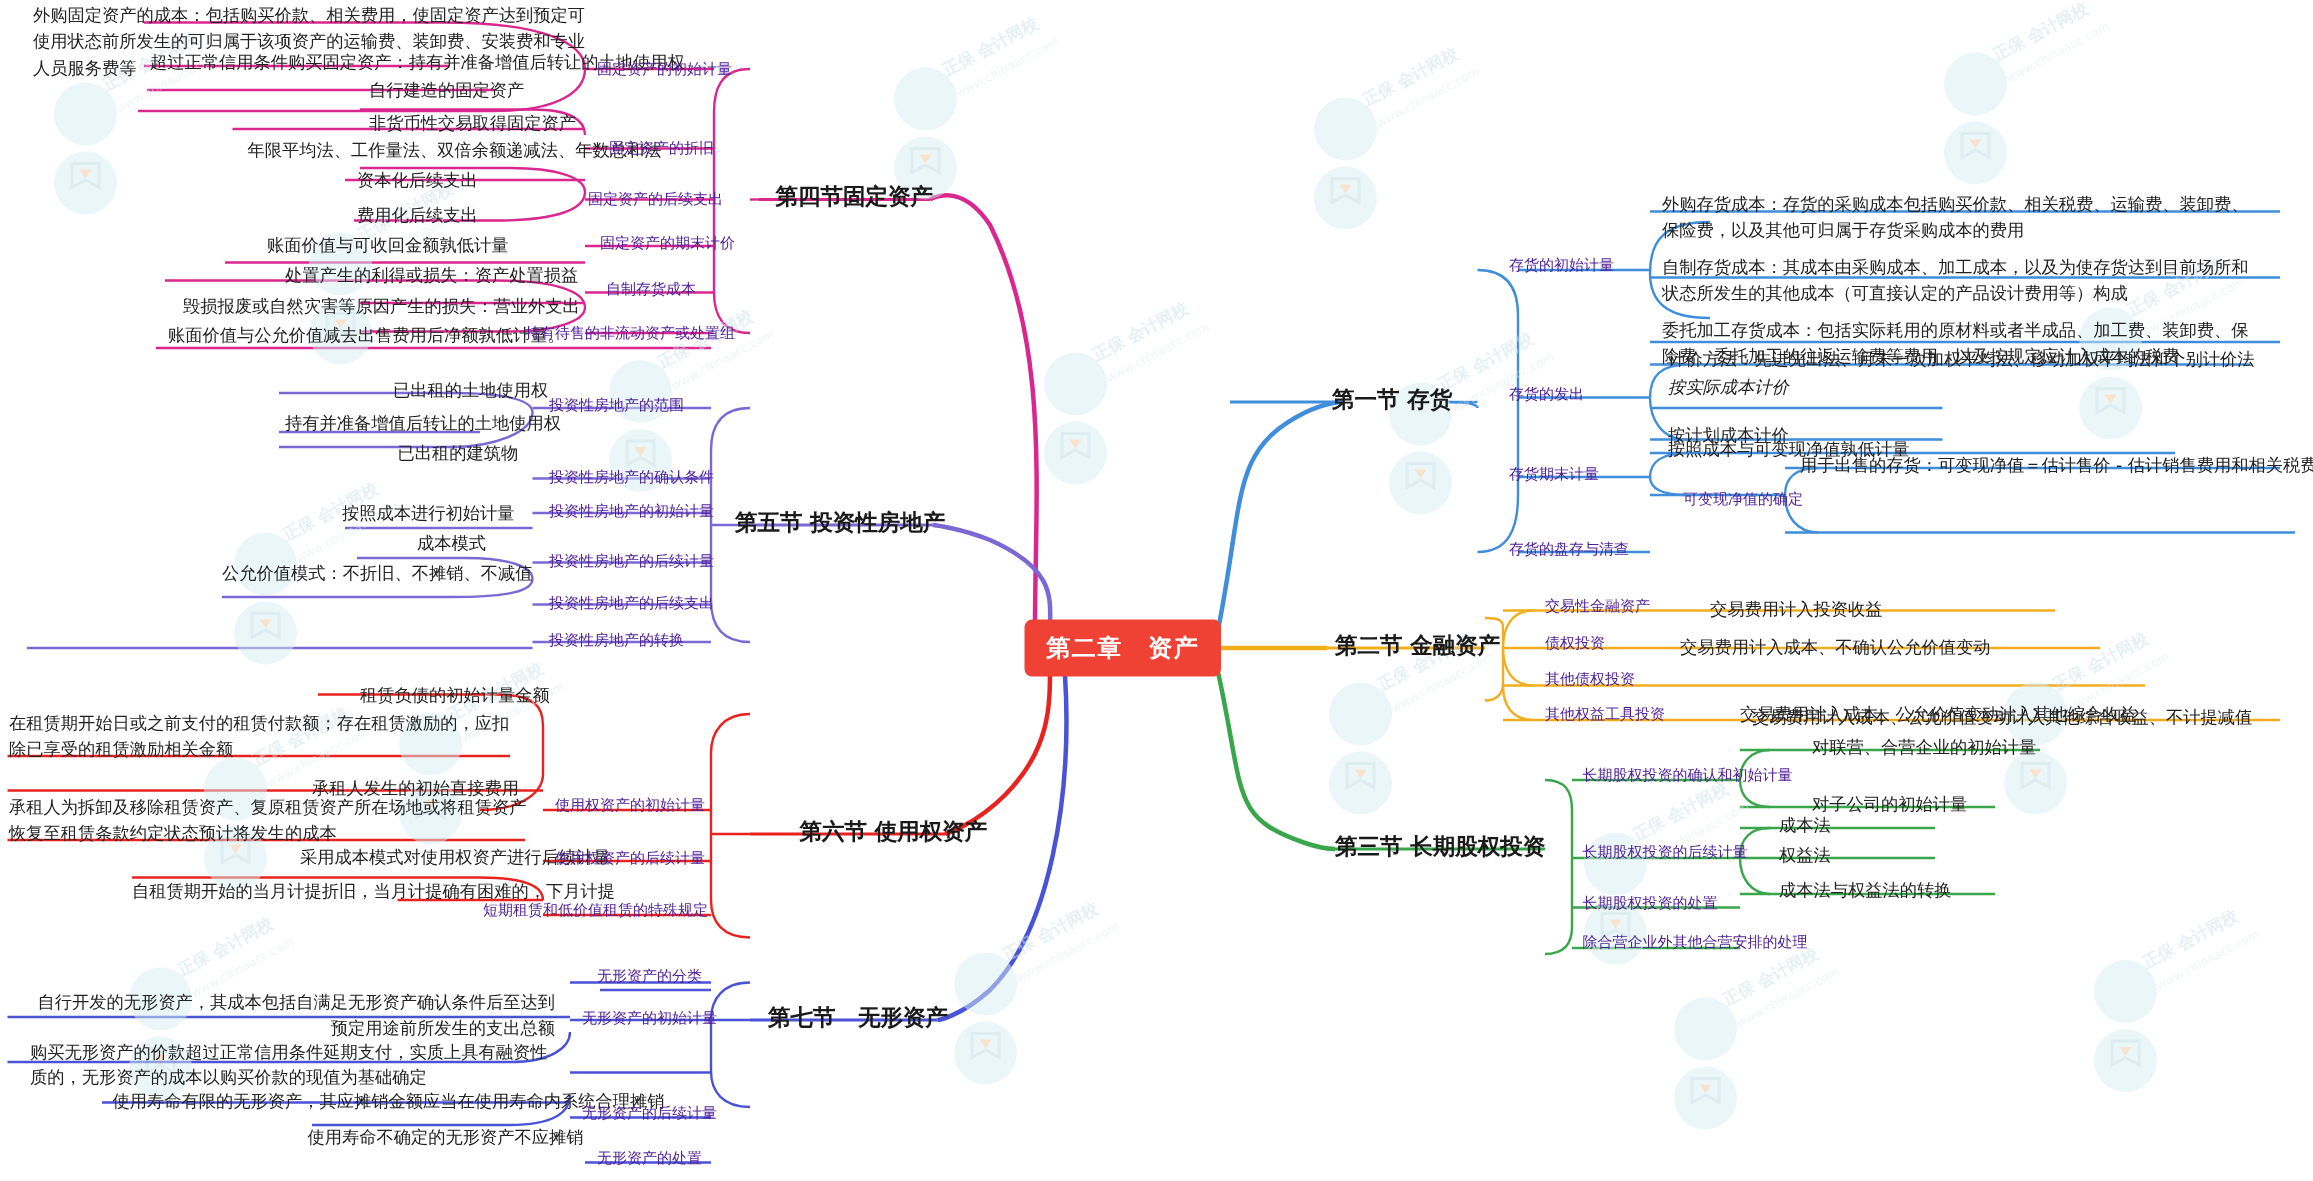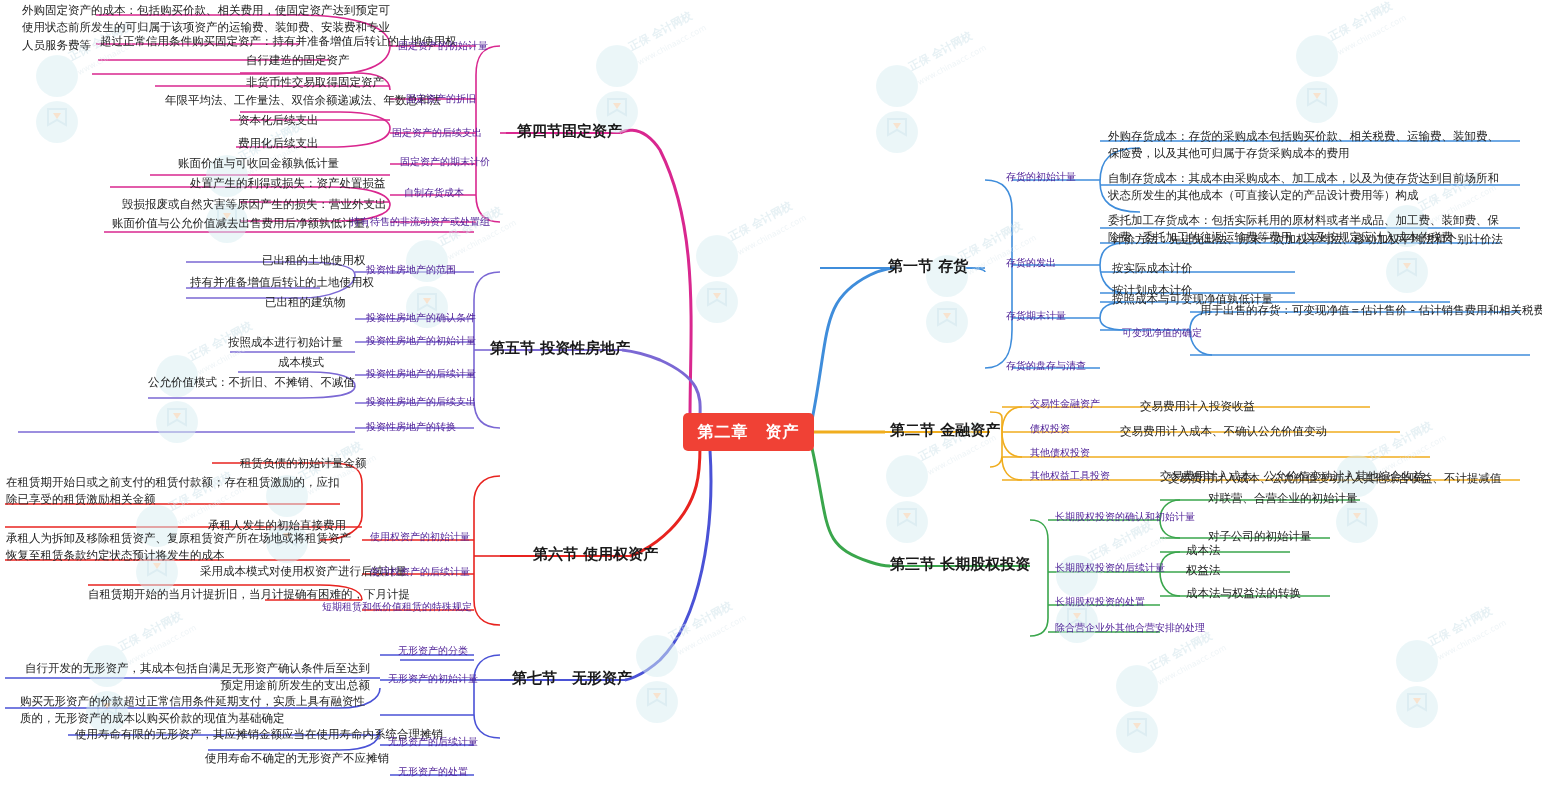--- a/index.html
+++ b/index.html
@@ -452,21 +452,21 @@
 
   <div class="lbl" style="left:398px;top:765px;">无形资产的处置</div>
 
   <div class="lbl" style="left:1006px;top:170px;">存货的初始计量</div>
   <div class="node wrap" style="left:1108px;top:128px;width:398px;">外购存货成本：存货的采购成本包括购买价款、相关税费、运输费、装卸费、保险费，以及其他可归属于存货采购成本的费用</div>
   <div class="node wrap" style="left:1108px;top:170px;width:398px;">自制存货成本：其成本由采购成本、加工成本，以及为使存货达到目前场所和状态所发生的其他成本（可直接认定的产品设计费用等）构成</div>
   <div class="node wrap" style="left:1108px;top:212px;width:398px;">委托加工存货成本：包括实际耗用的原材料或者半成品、加工费、装卸费、保险费、委托加工的往返运输费等费用，以及按规定应计入成本的税费</div>
 
   <div class="lbl" style="left:1006px;top:256px;">存货的发出</div>
   <div class="node" style="left:1112px;top:231px;">计价方法：先进先出法、月末一次加权平均法、移动加权平均法和个别计价法</div>
-  <div class="node" style="left:1112px;top:260px;">按实际成本计价</div>
+  <div class="node" style="left:1112px;top:250px;font-style:italic;">按实际成本计价</div>
   <div class="node" style="left:1112px;top:282px;">按计划成本计价</div>
 
   <div class="lbl" style="left:1006px;top:309px;">存货期末计量</div>
   <div class="node" style="left:1112px;top:291px;">按照成本与可变现净值孰低计量</div>
   <div class="lbl" style="left:1122px;top:326px;">可变现净值的确定</div>
   <div class="node" style="left:1200px;top:302px;">用于出售的存货：可变现净值＝估计售价 - 估计销售费用和相关税费</div>
 
   <div class="lbl" style="left:1006px;top:359px;">存货的盘存与清查</div>
 
   <div class="lbl" style="left:1030px;top:397px;">交易性金融资产</div>

